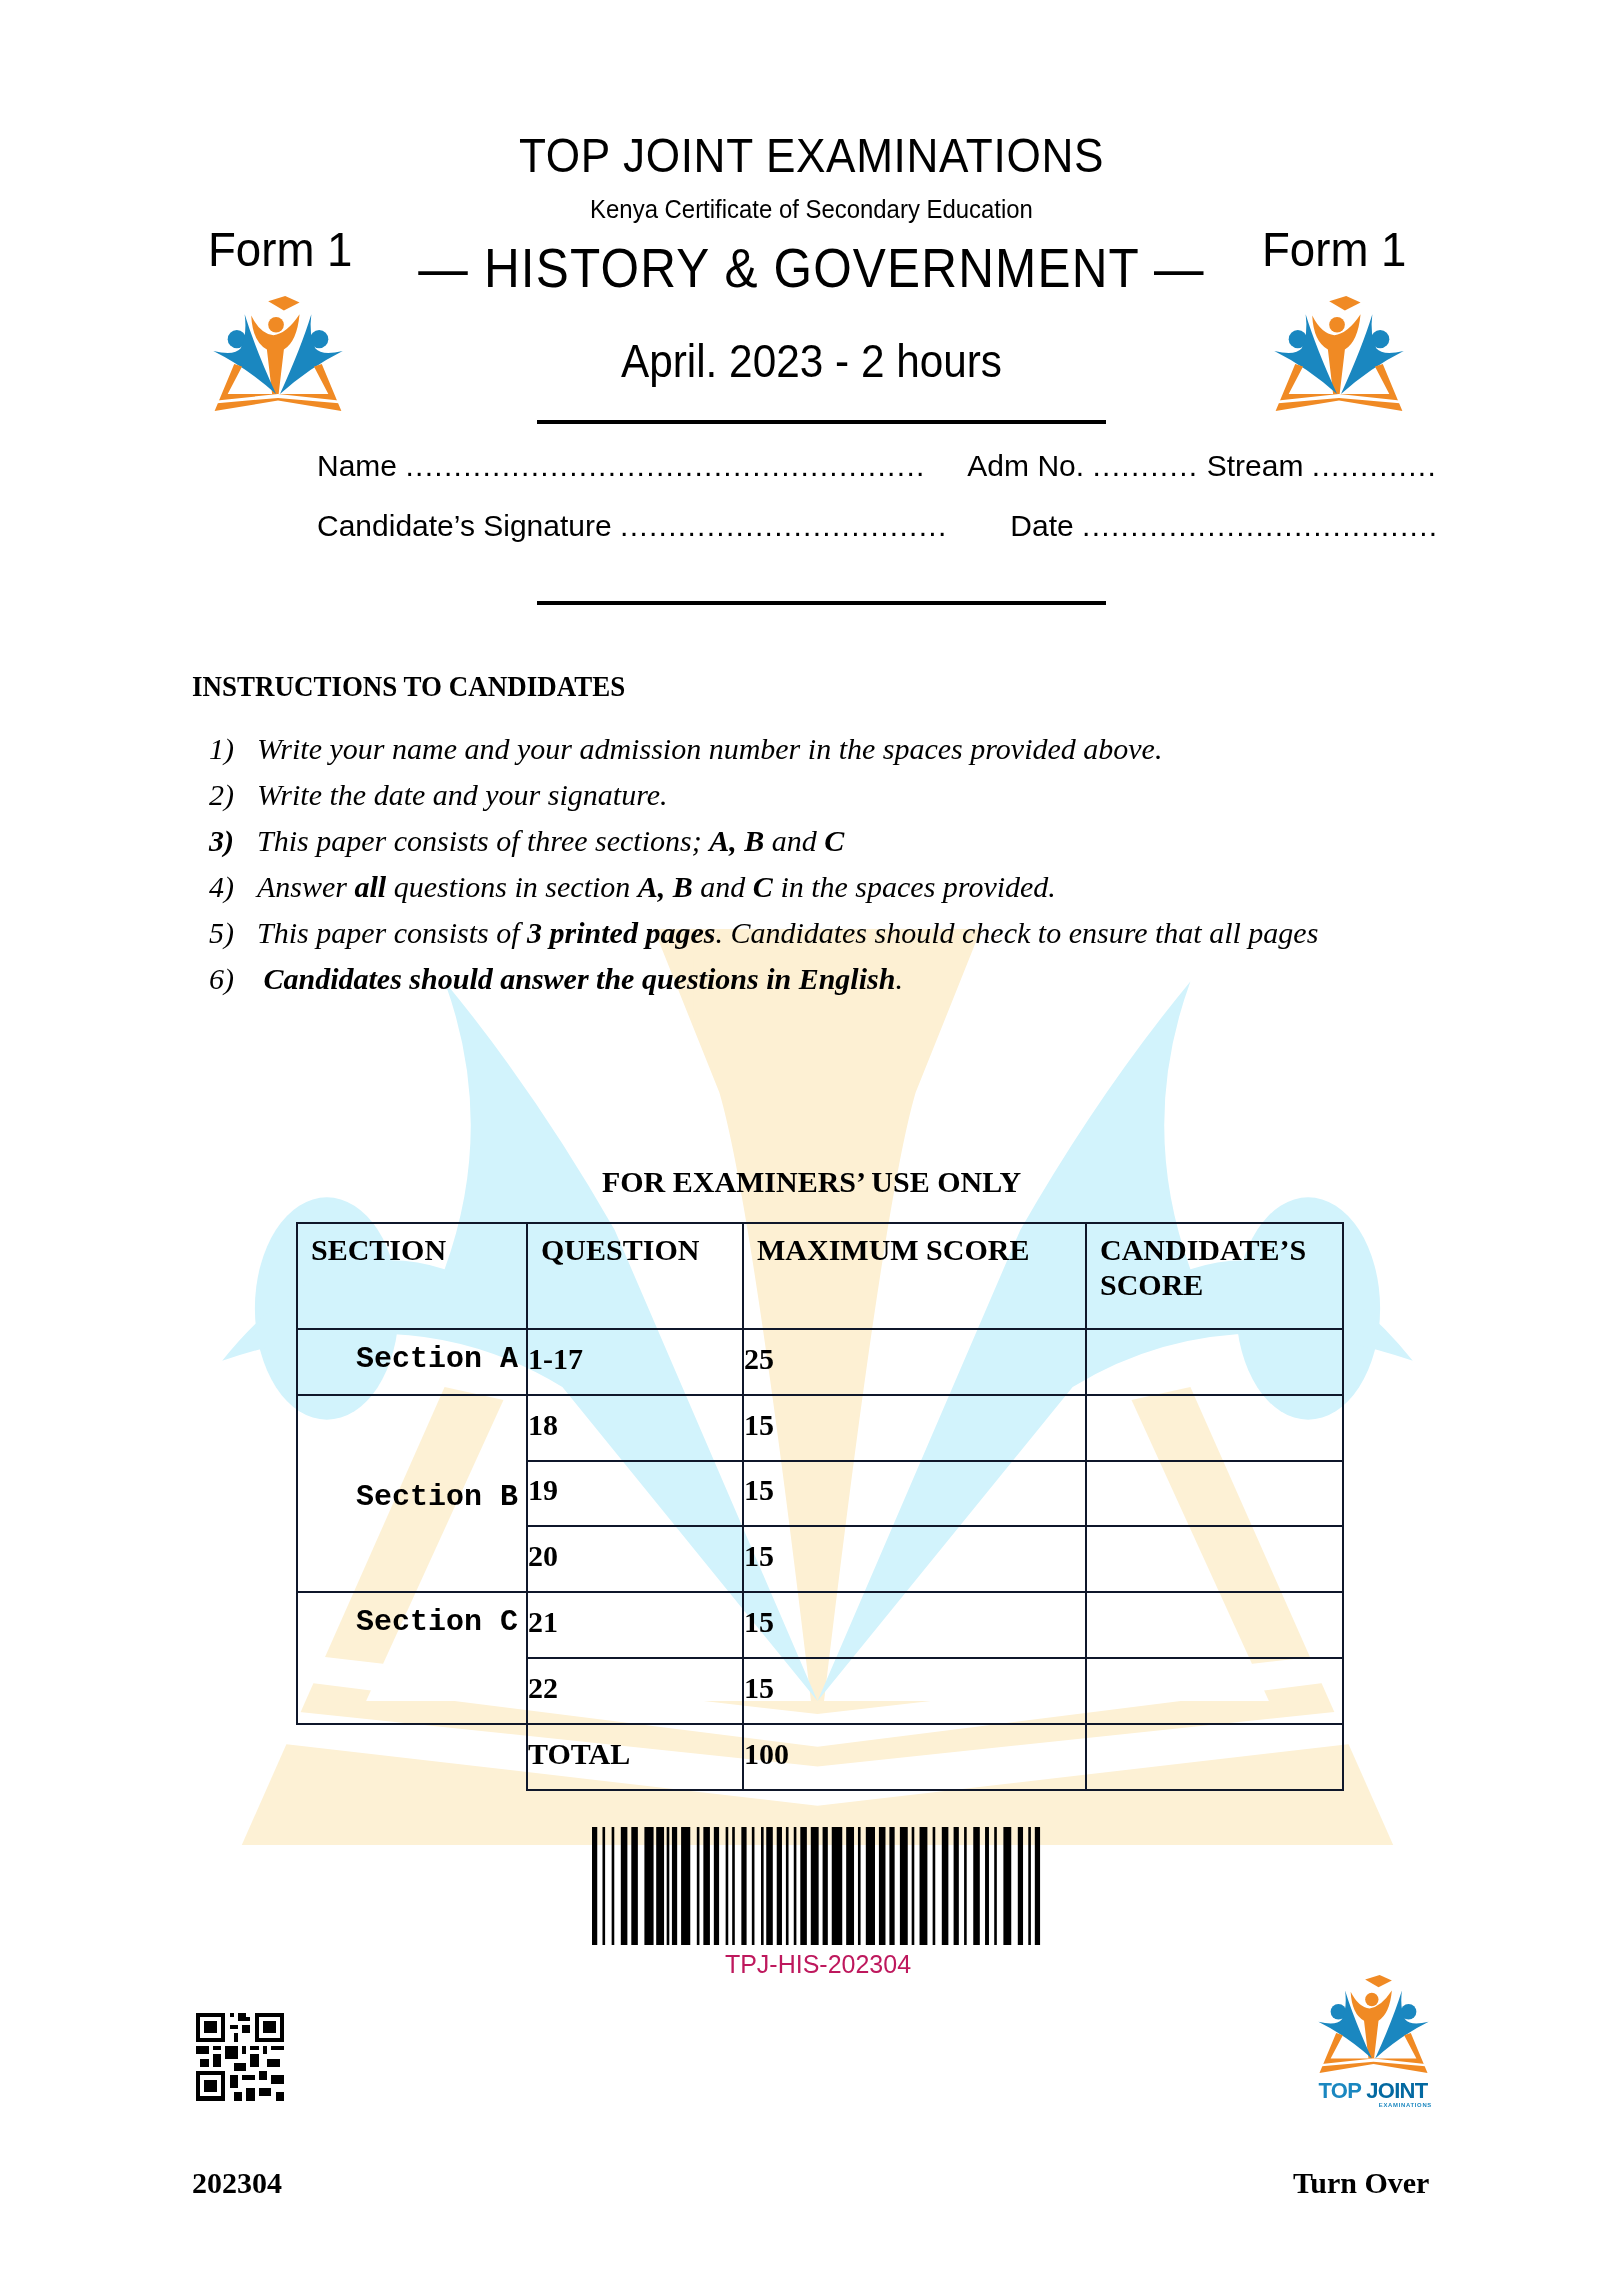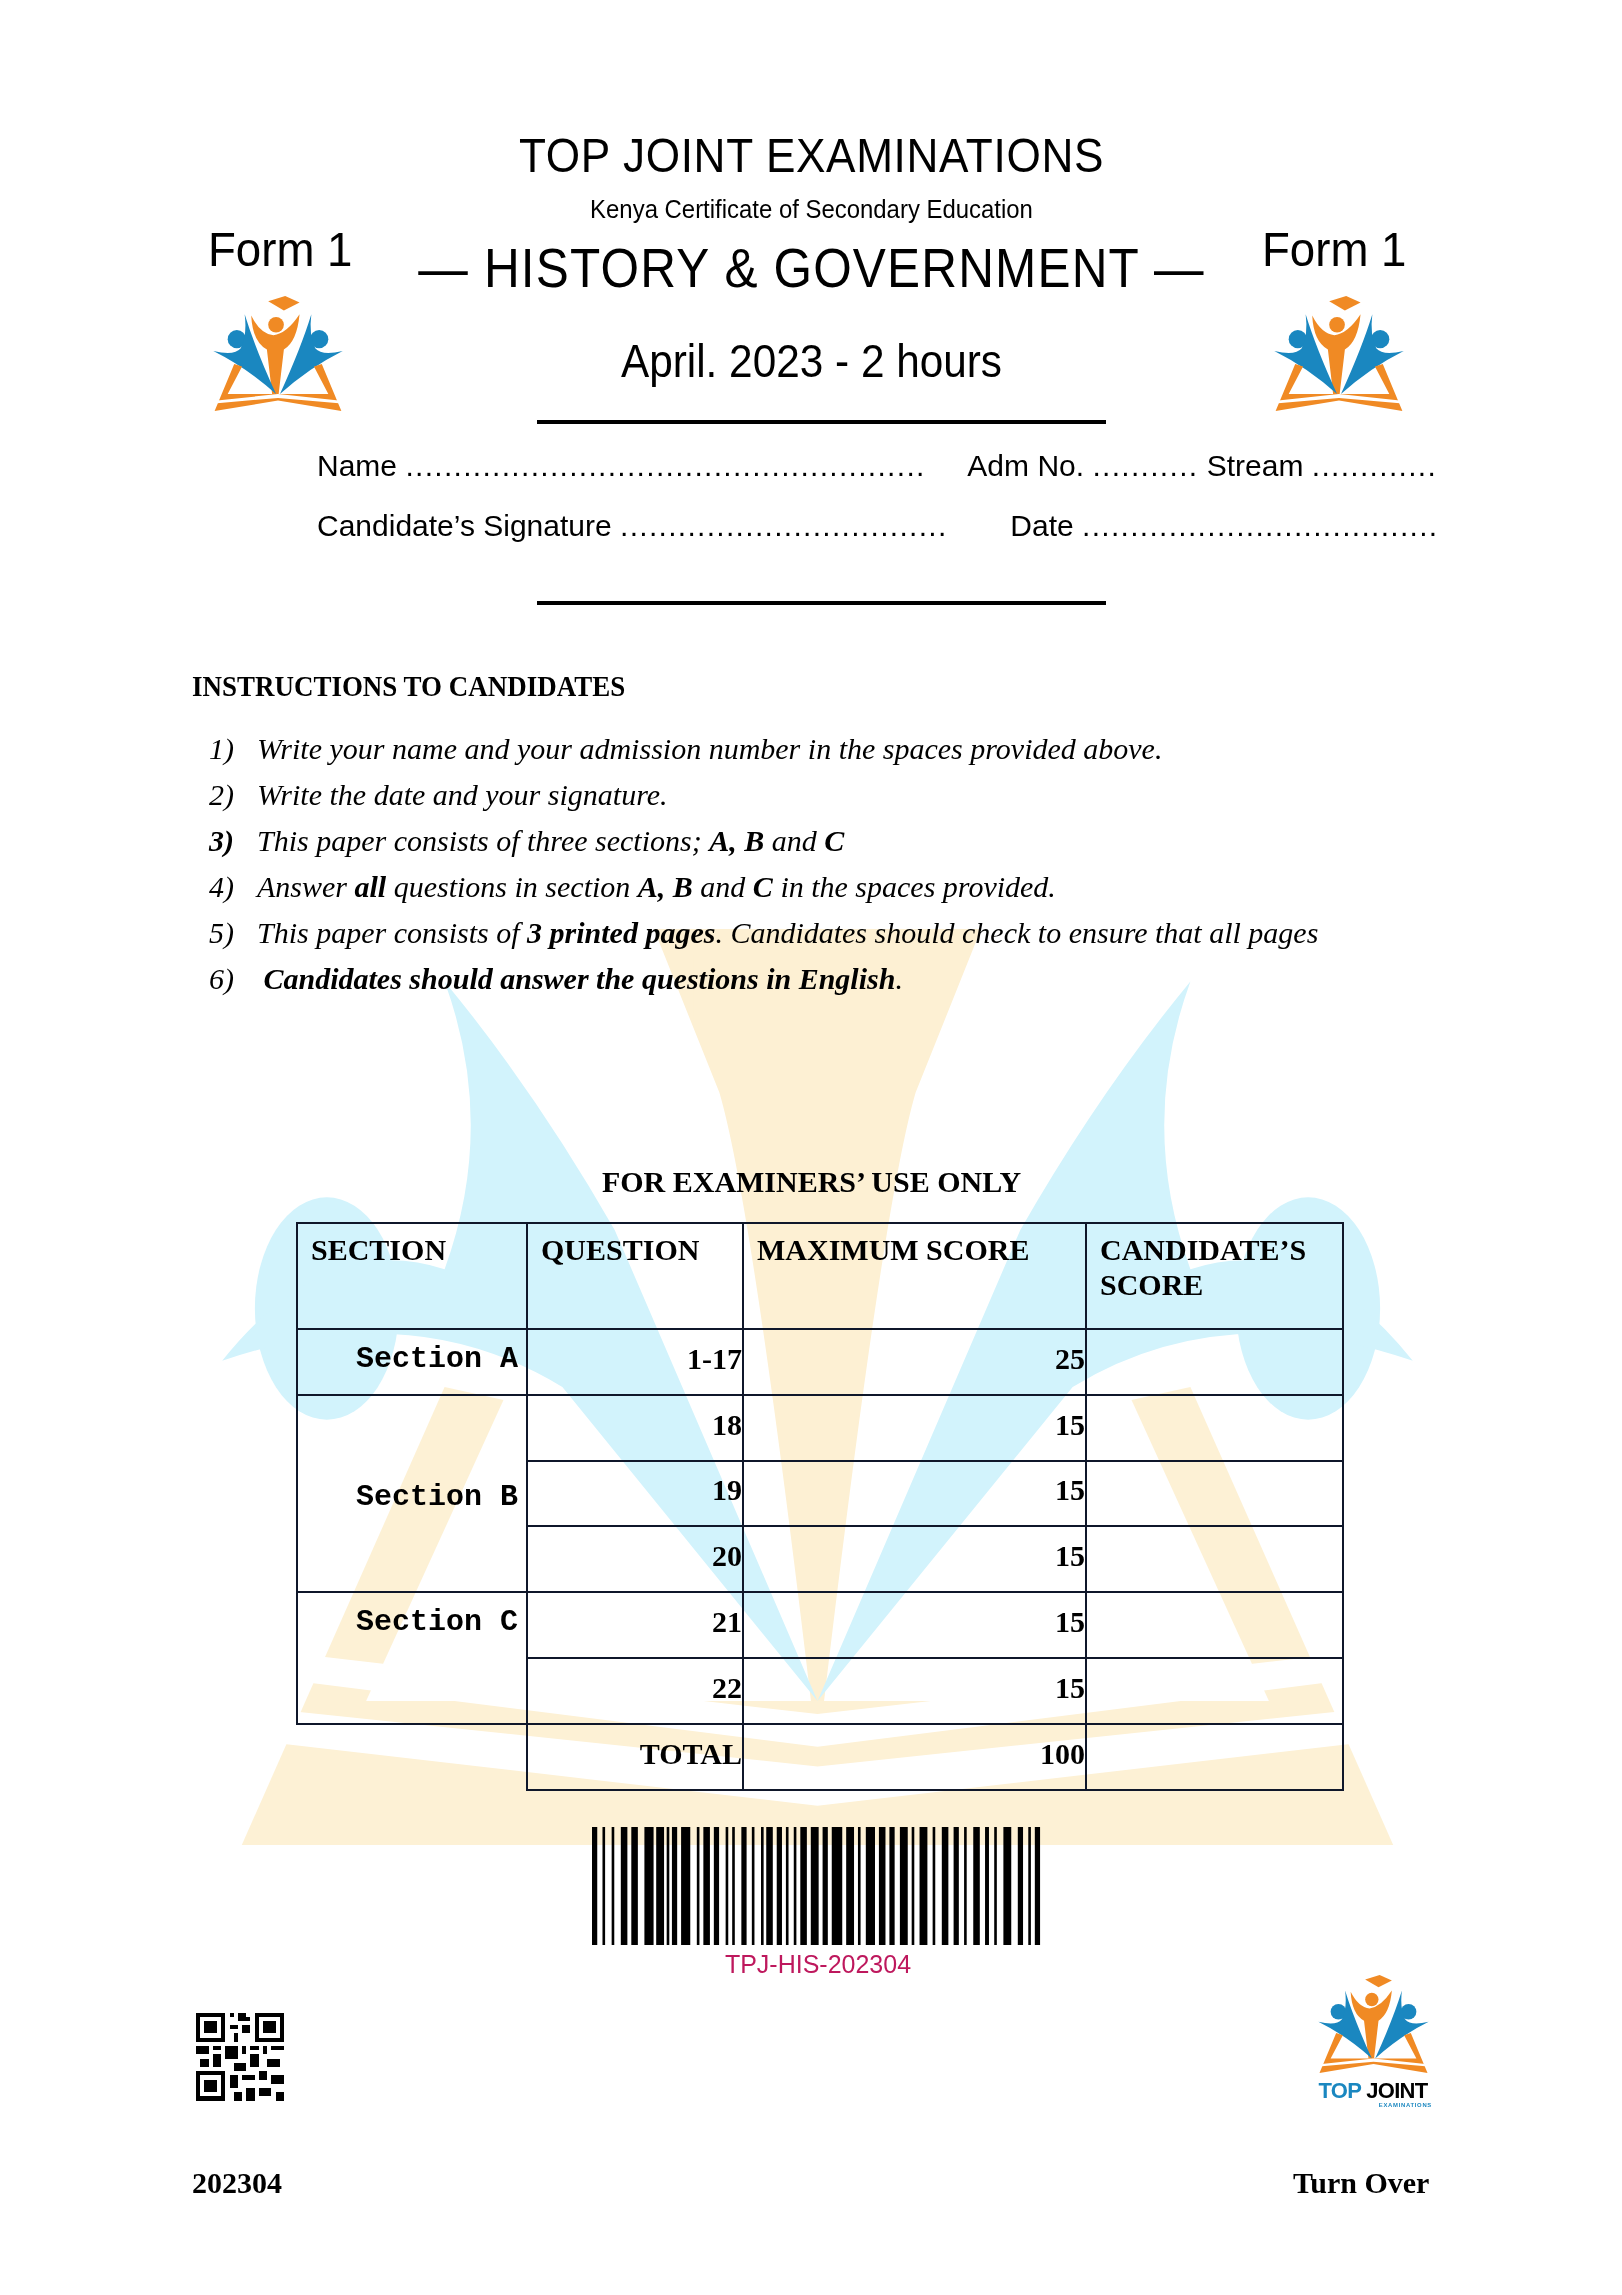--- a/index.html
+++ b/index.html
@@ -29,21 +29,21 @@
   .instr-item { display: flex; }
   .instr-num { width: 48px; flex: 0 0 48px; }
   .instr-text { flex: 1; }
   .instr-text .cont { display: block; line-height: 38px; }
 
   
   .table-title { left: 0; width: 1623px; top: 1165px; text-align: center; font-size: 30px; font-weight: bold; }
   #score-table { position: absolute; left: 296px; top: 1222px; border-collapse: collapse; font-size: 30px; font-weight: bold; z-index: 2; }
   #score-table td, #score-table th { border: 2px solid #0f172a; padding: 0; vertical-align: top; background: transparent; }
   #score-table th { text-align: left; padding: 7.9px 13px; font-weight: bold; line-height: 35px; }
-  #score-table td { text-align: right; padding-top: 11.8px; height: 52px; }
+  #score-table td { text-align: left; padding-top: 11.8px; height: 52px; }
   #score-table td.sec { text-align: center; padding-left: 50px; font-family: Liberation Mono, monospace; }
   #score-table td.blank-cell { border-left: none; border-bottom: none; }
 
   
   #barcode { left: 592px; top: 1827px; width: 452px; height: 118px; z-index: 2; }
   .barcode-text { left: 592px; width: 452px; top: 1950px; text-align: center; font-size: 25px; color: #be185d; }
 
   .footer { top: 2166px; font-size: 30px; font-weight: bold; }
 
   .layer { z-index: 2; }
@@ -305,20 +305,20 @@
     <circle cx="104" cy="44" r="12" fill="#f08a24"></circle>
     <circle cx="44" cy="66" r="14" fill="#1a87c0"></circle>
     <circle cx="170" cy="66" r="14" fill="#1a87c0"></circle>
     <path d="M56 28 Q 72 80 104 150 Q 60 110 8 84 Q 40 92 50 80 Q 60 60 56 28 Z" fill="#1a87c0"></path>
     <path d="M158 28 Q 142 80 110 150 Q 154 110 206 84 Q 174 92 164 80 Q 154 60 158 28 Z" fill="#1a87c0"></path>
     <path d="M10 176 L 40 104 L 52 108 L 30 150 L 107 150 L 184 150 L 162 108 L 174 104 L 204 176 L 107 160 Z" fill="#f08a24"></path>
     <path d="M14 160 L 107 150 L 200 160 L 200 164 L 107 156 L 14 164 Z" fill="#fff"></path>
   </svg>
   <div class="sans" style="position:absolute; left:0; top:105px; width:144px; text-align:center; font-size:22px; font-weight:bold; line-height:22px; letter-spacing:-0.7px;">
     <span style="color:#1a87c0;">TOP</span>
-    <span style="color:#000000;">JOINT</span>
+    <span style="color:#0369a1;">JOINT</span>
   </div>
   <div class="sans" style="position:absolute; left:52px; top:127px; width:79px; text-align:right; font-size:5.9px; font-weight:bold; color:#1a87c0; letter-spacing:0.7px;">EXAMINATIONS</div>
 </div>
 
 <div class="abs serif footer layer" style="left:192px;">202304</div>
 <div class="abs serif footer layer" style="left:1293px;">Turn Over</div>
 
 
 </body></html>

